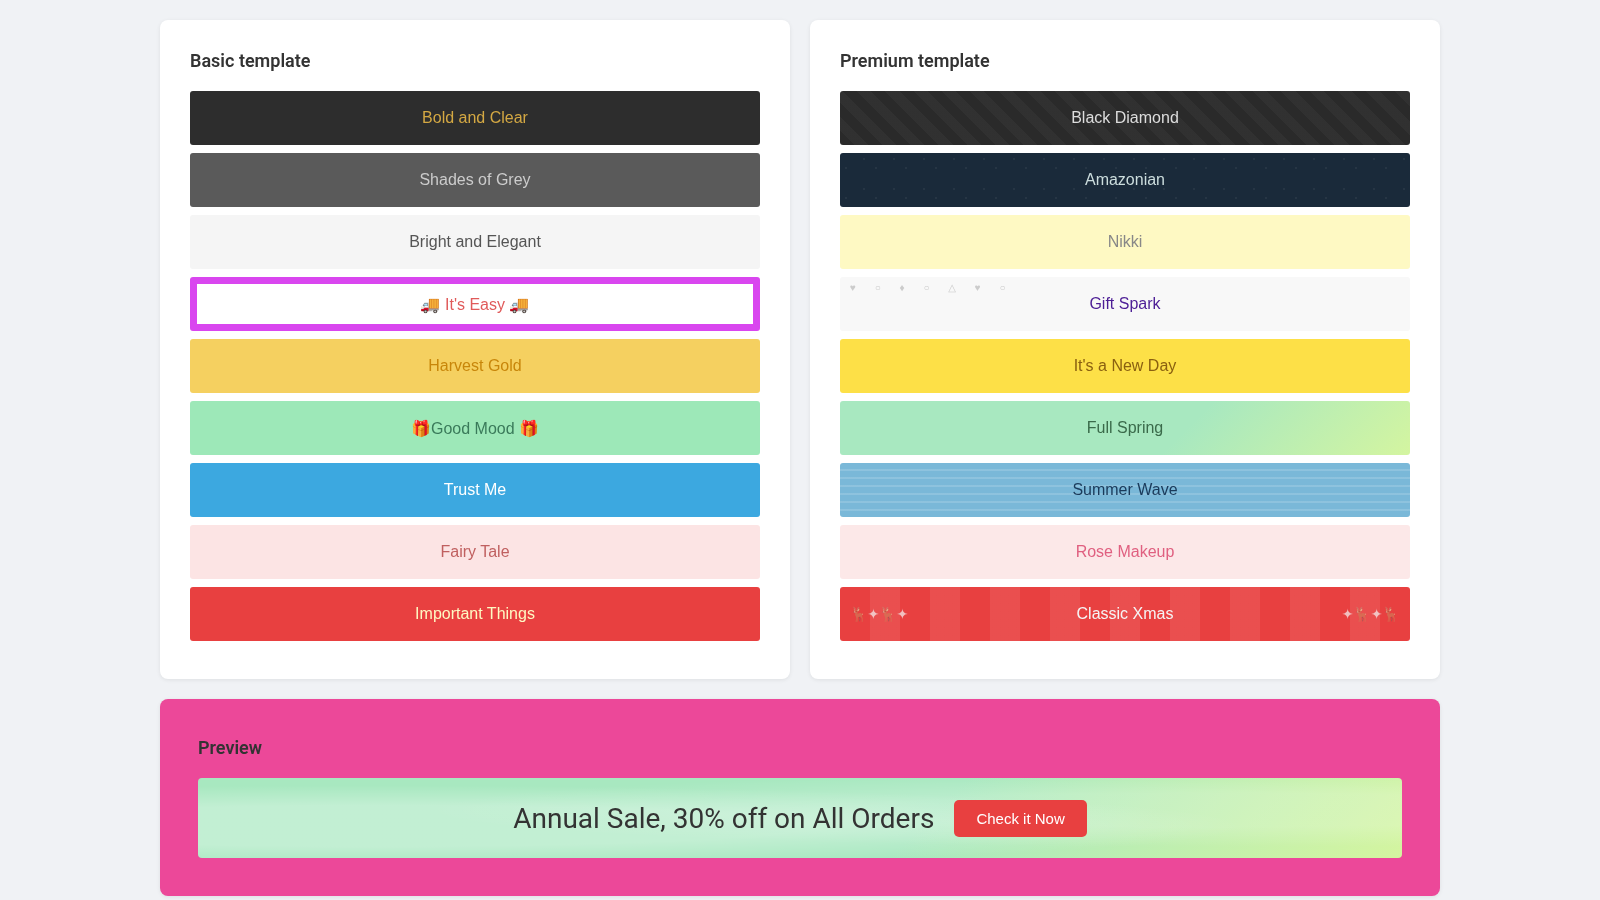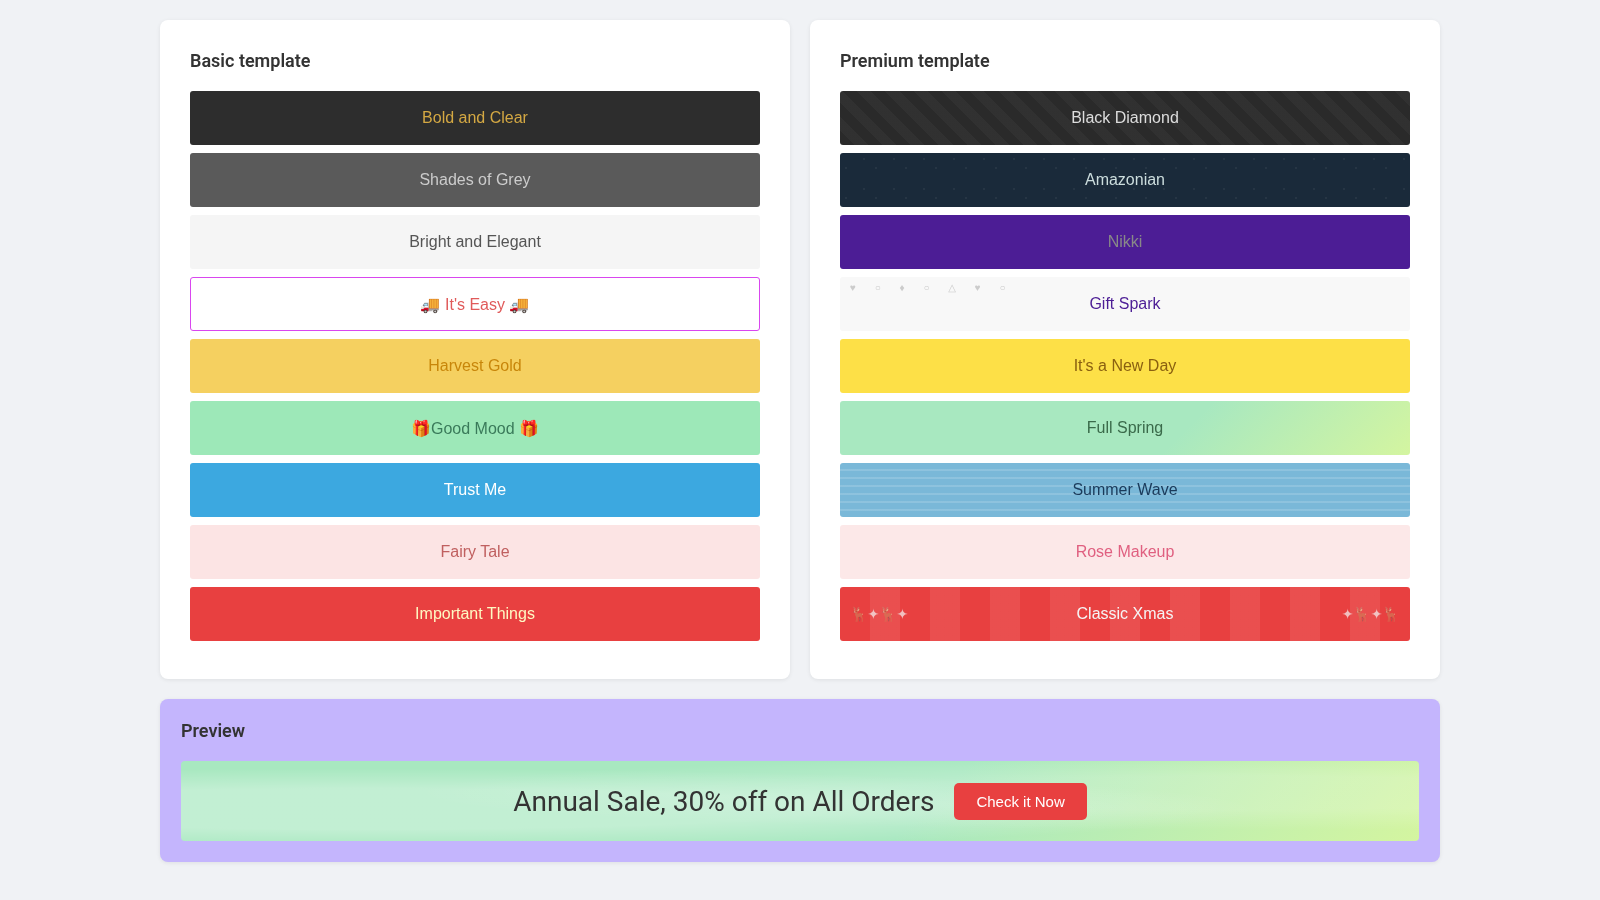--- a/index.html
+++ b/index.html
@@ -56,21 +56,21 @@
       background: #5a5a5a;
       color: #ccc;
     }
     .bright-elegant {
       background: #f5f5f5;
       color: #555;
     }
     .its-easy {
       background: white;
       color: #e05a5a;
-      border: 1px solid #d946ef;
+      border: 7px solid #d946ef;
     }
     .harvest-gold {
       background: #f5d060;
       color: #c8860a;
     }
     .good-mood {
       background: #9de8b8;
       color: #3a7a5a;
     }
     .trust-me {
@@ -99,21 +99,21 @@
       );
     }
     .amazonian {
       background: #1a2a3a;
       color: #cdd;
       background-image: radial-gradient(circle at 20% 50%, rgba(255,255,255,0.05) 1px, transparent 1px),
                         radial-gradient(circle at 80% 20%, rgba(255,255,255,0.05) 1px, transparent 1px);
       background-size: 30px 30px;
     }
     .nikki {
-      background: #4c1d95;
+      background: #fef9c3;
       color: #888;
     }
     .gift-spark {
       background: #f8f8f8;
       color: #4c1d95;
       position: relative;
     }
     .gift-spark::before {
       content: '♥ ○ ♦ ○ △ ♥ ○';
       position: absolute;
@@ -167,23 +167,23 @@
     .classic-xmas::after {
       content: '✦🦌✦🦌';
       position: absolute;
       right: 10px;
       font-size: 14px;
       opacity: 0.7;
     }
 
     
     .preview-panel {
-      background: #c4b5fd;
+      background: #ec4899;
       border-radius: 8px;
-      padding: 21px;
+      padding: 38px;
       box-shadow: 0 1px 4px rgba(0,0,0,0.08);
     }
     .preview-banner {
       width: 100%;
       height: 80px;
       border-radius: 4px;
       background: linear-gradient(135deg, #a8e8c0 60%, #d4f5a0 100%);
       display: flex;
       align-items: center;
       justify-content: center;

